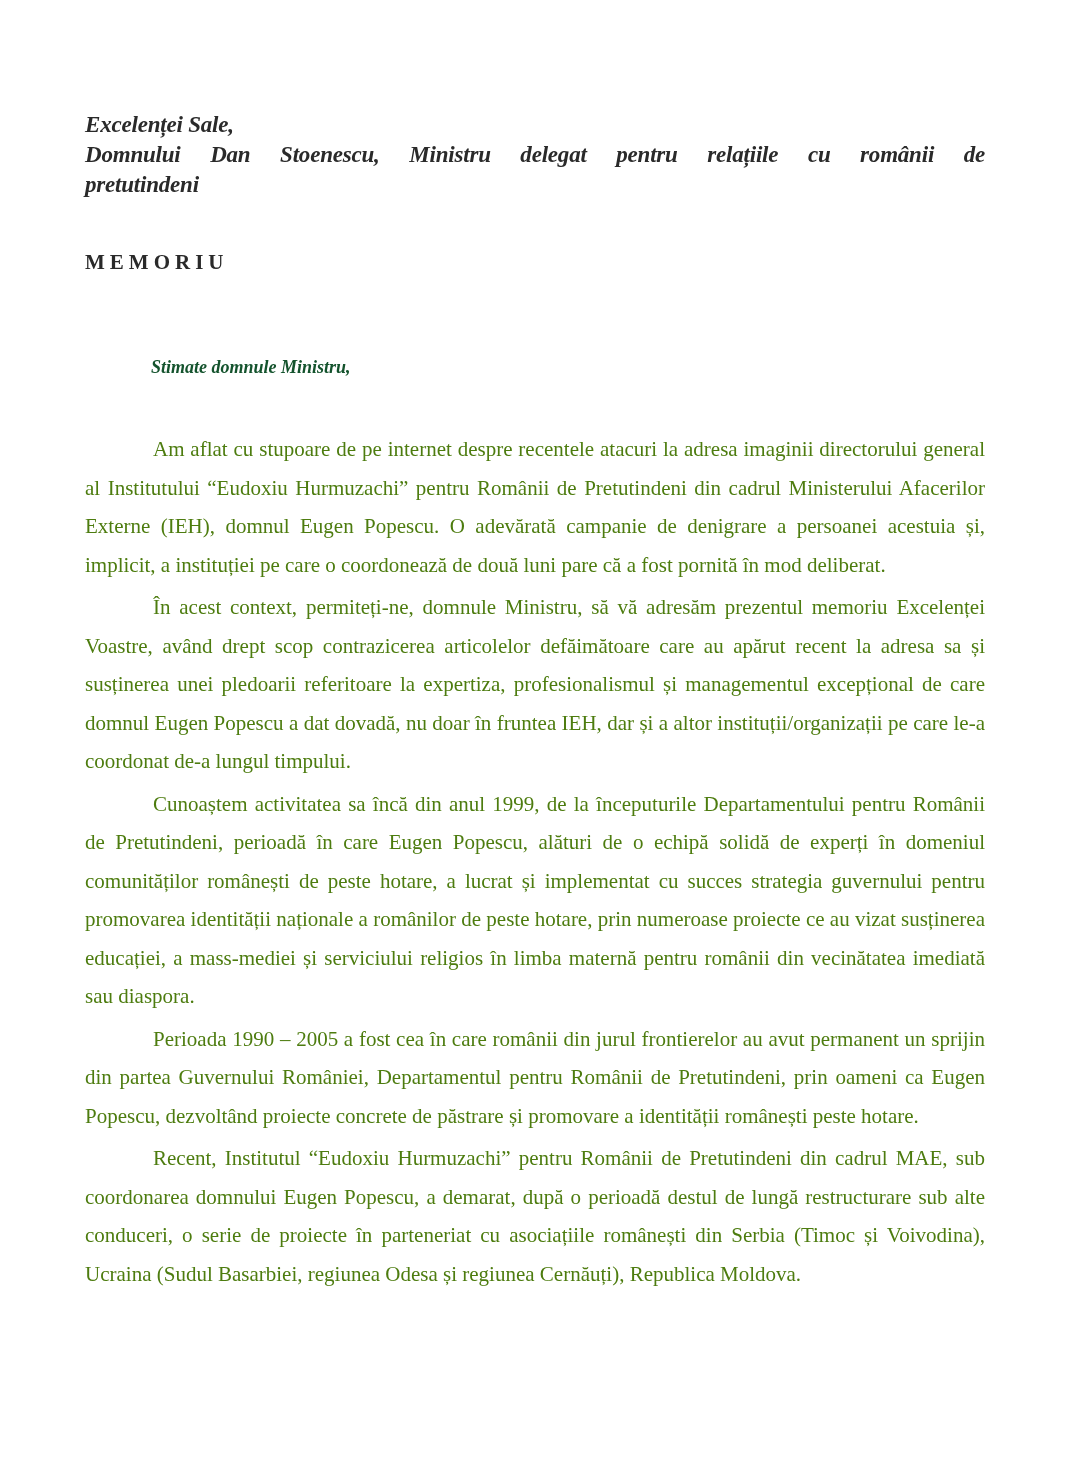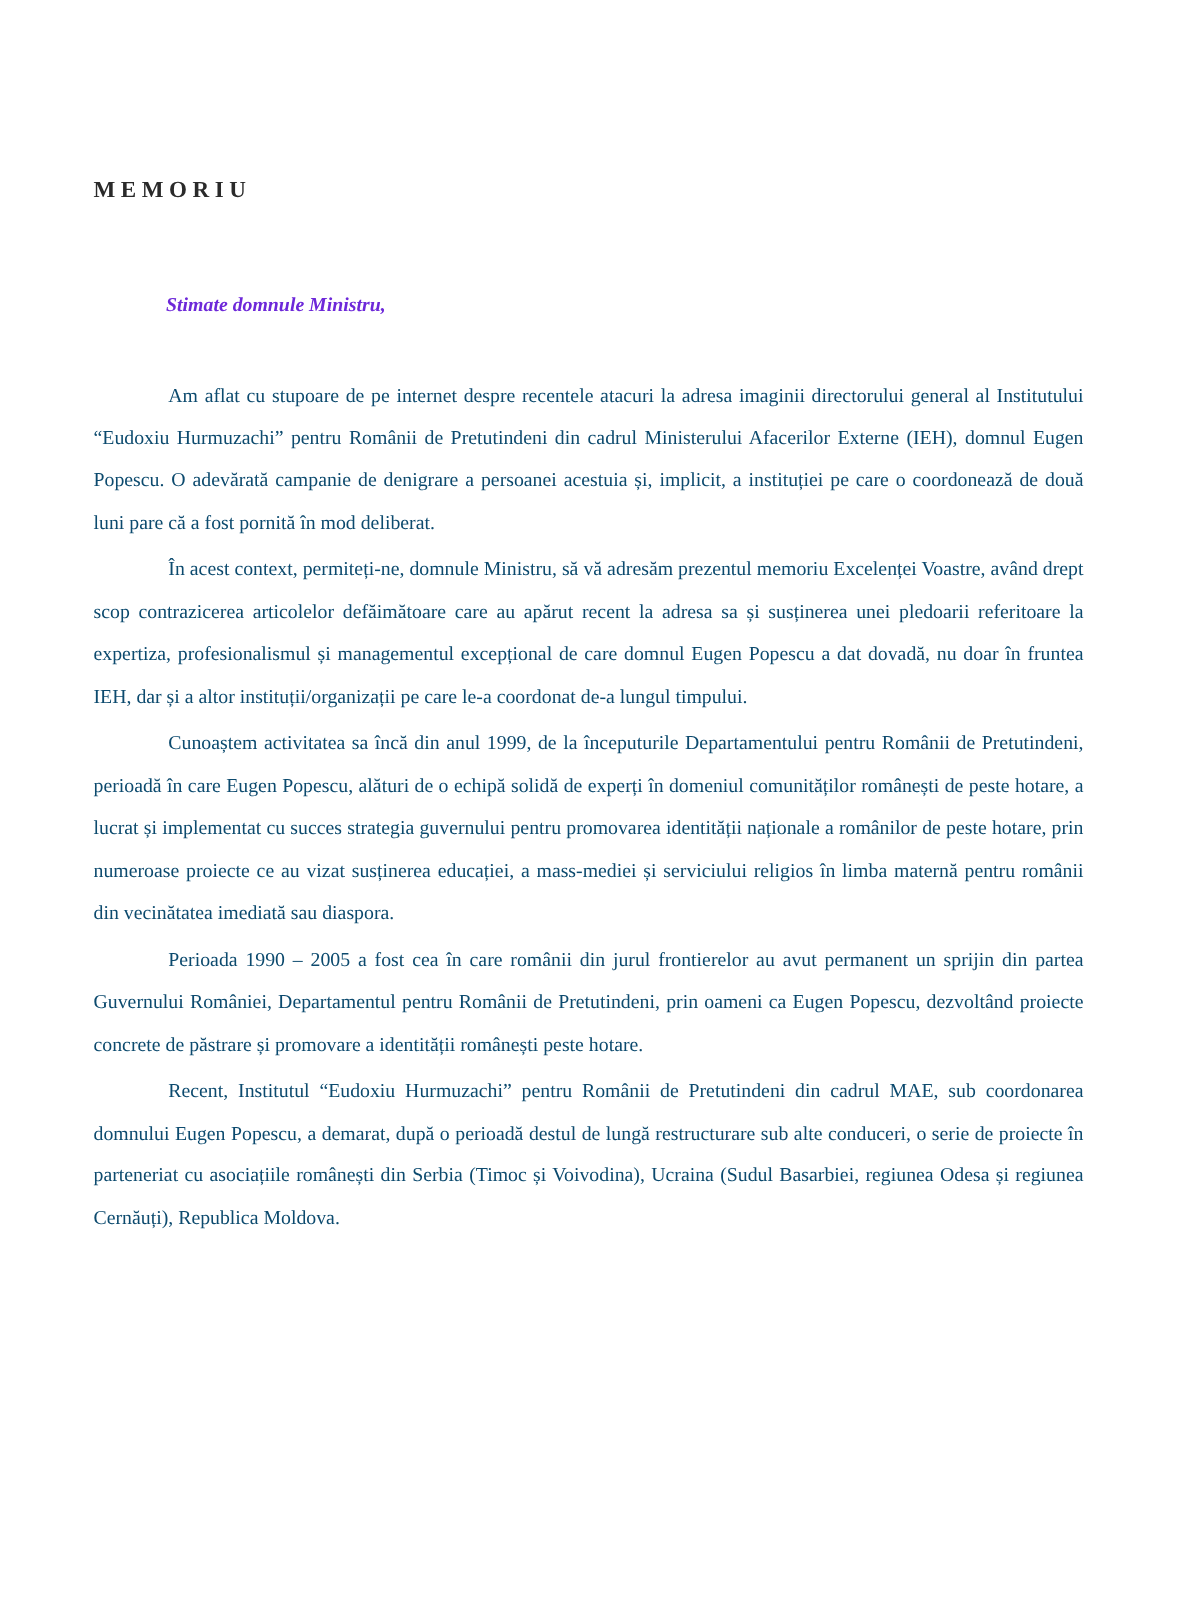--- a/index.html
+++ b/index.html
@@ -14,32 +14,37 @@
   }
   .addressee .line1 { display: block; }
   .addressee .line2 { display: block; text-align: justify; text-align-last: justify; }
   .addressee .line3 { display: block; }
   .title {
     text-align: left; font-weight: bold; font-size: 21px; letter-spacing: 5px;
     margin-top: 50px; color: #2a2a2a;
   }
   .salutation {
     font-style: italic; font-weight: bold; font-size: 18px;
-    margin-top: 82px; margin-left: 66px; color: #6d28d9;
+    margin-top: 82px; margin-left: 66px; color: #14532d;
   }
   .body { margin-top: 52px; }
   .para {
-    font-size: 18px; line-height: 38.5px; text-align: justify;
-    text-indent: 68px; margin: 0 0 4px 0; color: #0c4a6e;
+    font-size: 21px; line-height: 38.5px; text-align: justify;
+    text-indent: 68px; margin: 0 0 4px 0; color: #4d7c0f;
   }
 </style>
 </head>
 <body>
 
 <div class="page">
+  <div class="addressee">
+    <span class="line1">Excelenței Sale,</span>
+    <span class="line2">Domnului Dan Stoenescu, Ministru delegat pentru relațiile cu românii de</span>
+    <span class="line3">pretutindeni</span>
+  </div>
 
   <div class="title">MEMORIU</div>
 
   <div class="salutation">Stimate domnule Ministru,</div>
 
   <div class="body">
     <p class="para">Am aflat cu stupoare de pe internet despre recentele atacuri la adresa imaginii directorului general al Institutului “Eudoxiu Hurmuzachi” pentru Românii de Pretutindeni din cadrul Ministerului Afacerilor Externe (IEH), domnul Eugen Popescu. O adevărată campanie de denigrare a persoanei acestuia și, implicit, a instituției pe care o coordonează de două luni pare că a fost pornită în mod deliberat.</p>
     <p class="para">În acest context, permiteți-ne, domnule Ministru, să vă adresăm prezentul memoriu Excelenței Voastre, având drept scop contrazicerea articolelor defăimătoare care au apărut recent la adresa sa și susținerea unei pledoarii referitoare la expertiza, profesionalismul și managementul excepțional de care domnul Eugen Popescu a dat dovadă, nu doar în fruntea IEH, dar și a altor instituții/organizații pe care le-a coordonat de-a lungul timpului.</p>
     <p class="para">Cunoaștem activitatea sa încă din anul 1999, de la începuturile Departamentului pentru Românii de Pretutindeni, perioadă în care Eugen Popescu, alături de o echipă solidă de experți în domeniul comunităților românești de peste hotare, a lucrat și implementat cu succes strategia guvernului pentru promovarea identității naționale a românilor de peste hotare, prin numeroase proiecte ce au vizat susținerea educației, a mass-mediei și serviciului religios în limba maternă pentru românii din vecinătatea imediată sau diaspora.</p>
     <p class="para">Perioada 1990 – 2005 a fost cea în care românii din jurul frontierelor au avut permanent un sprijin din partea Guvernului României, Departamentul pentru Românii de Pretutindeni, prin oameni ca Eugen Popescu, dezvoltând proiecte concrete de păstrare și promovare a identității românești peste hotare.</p>

